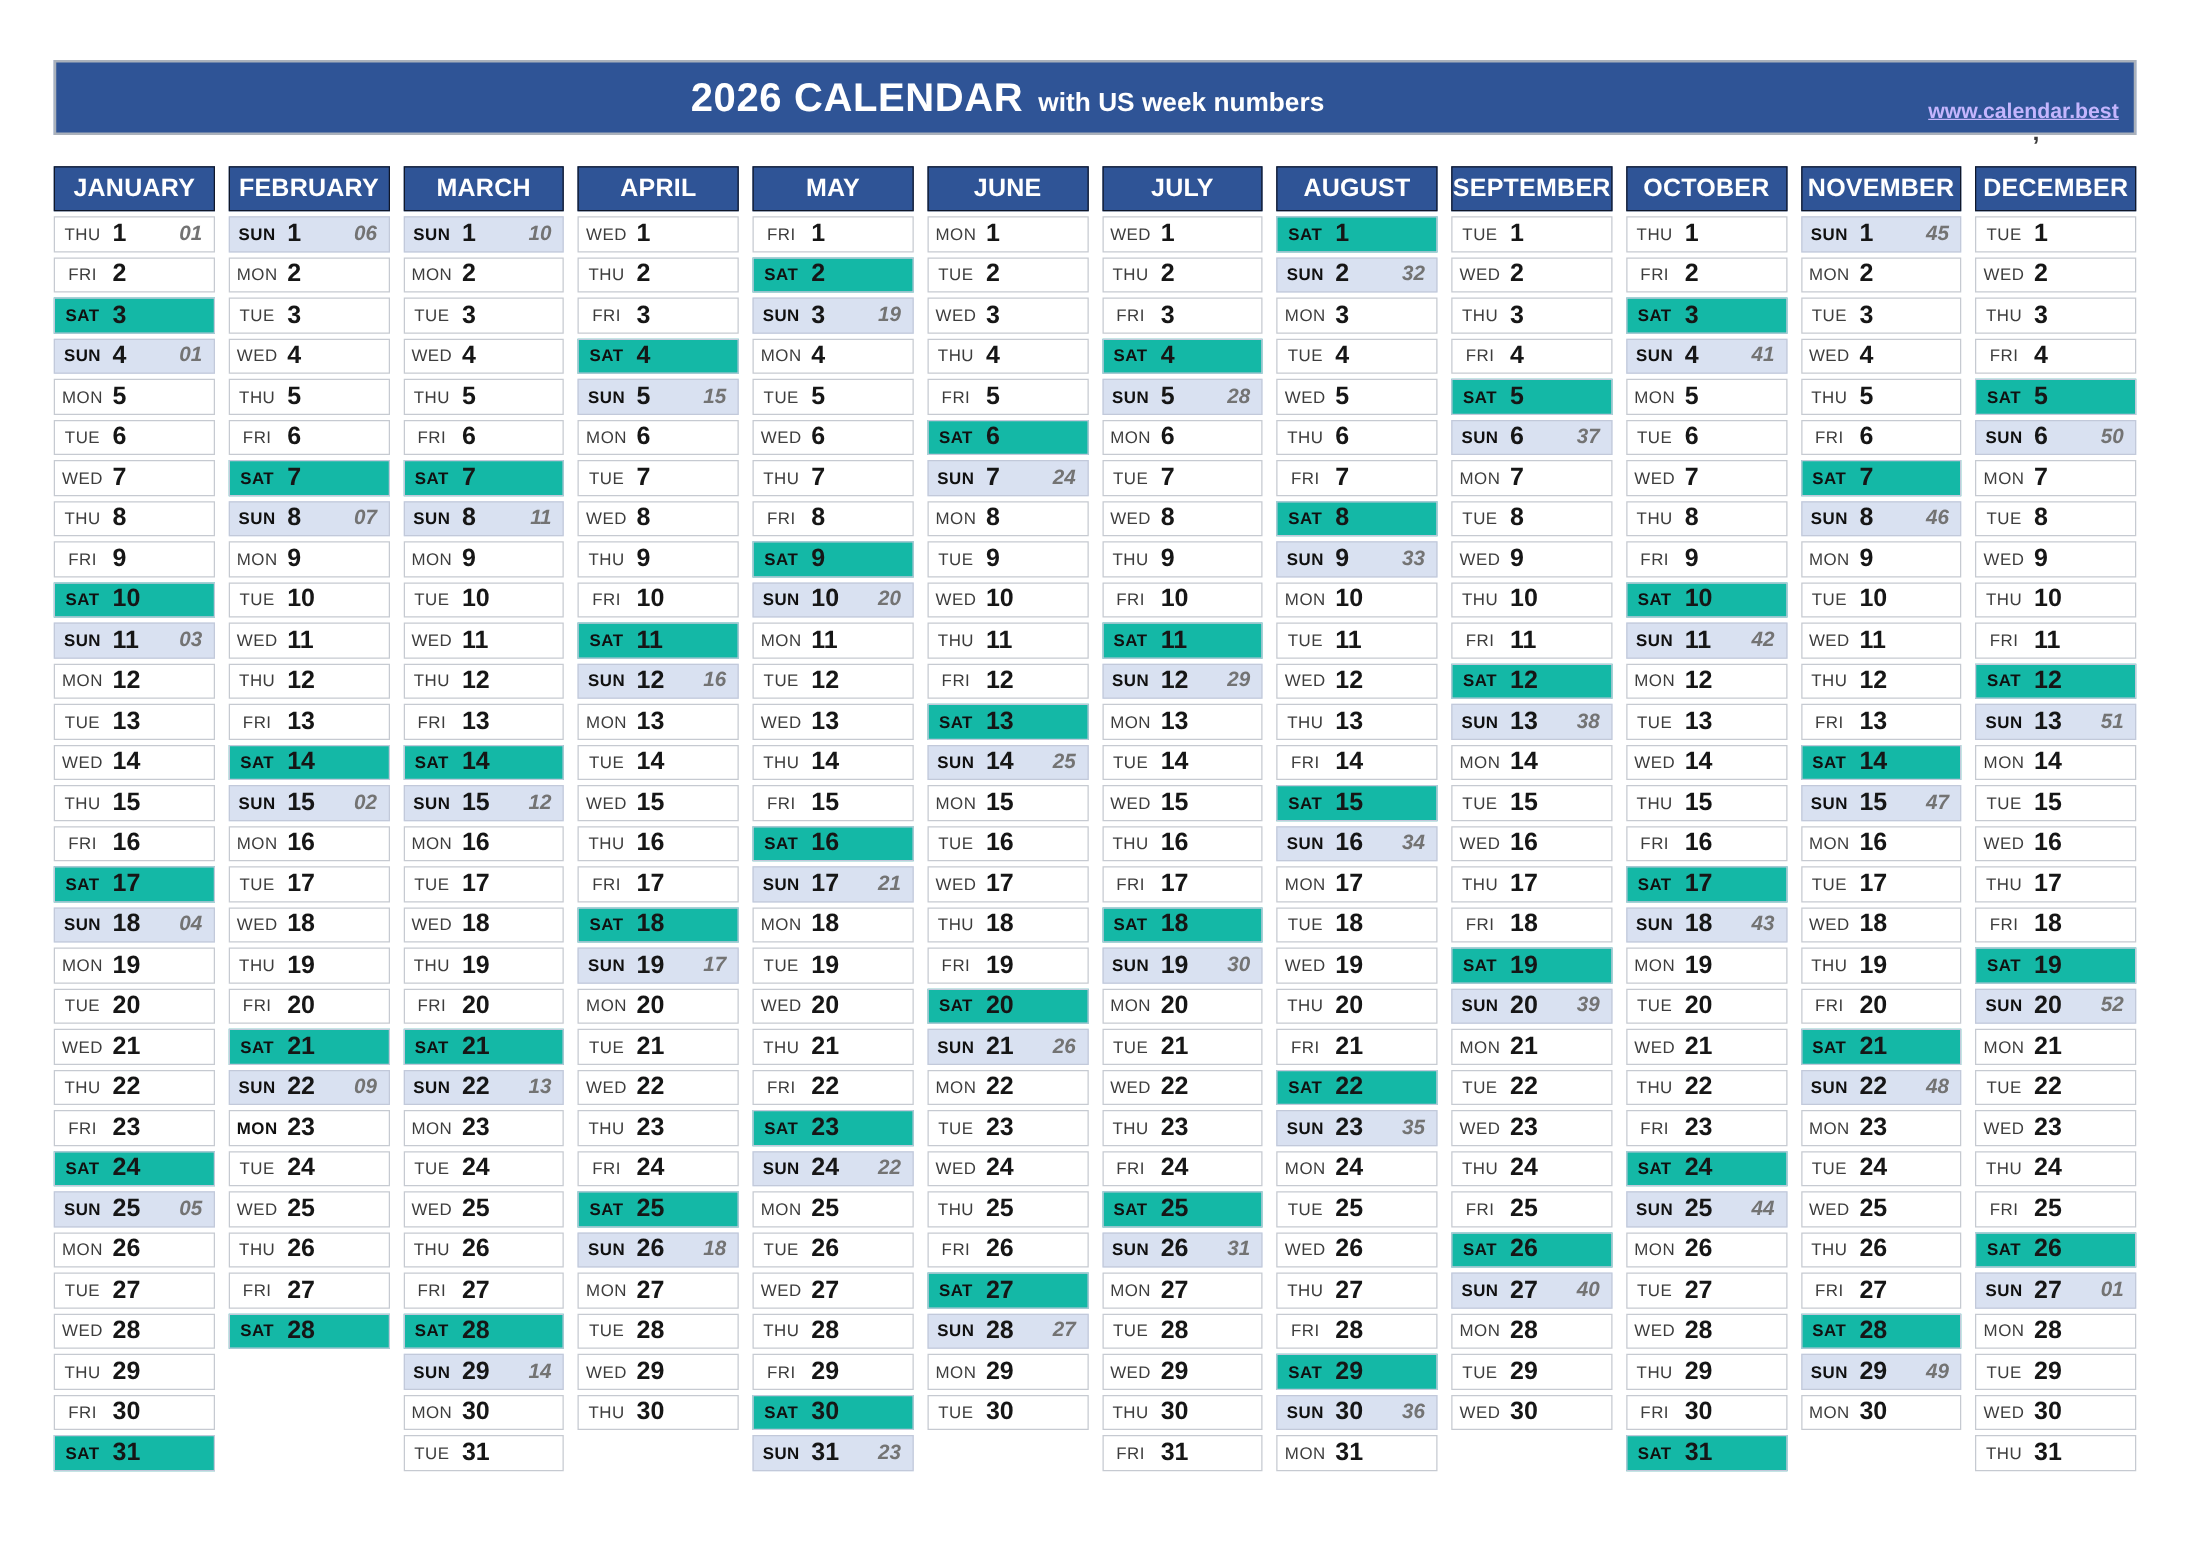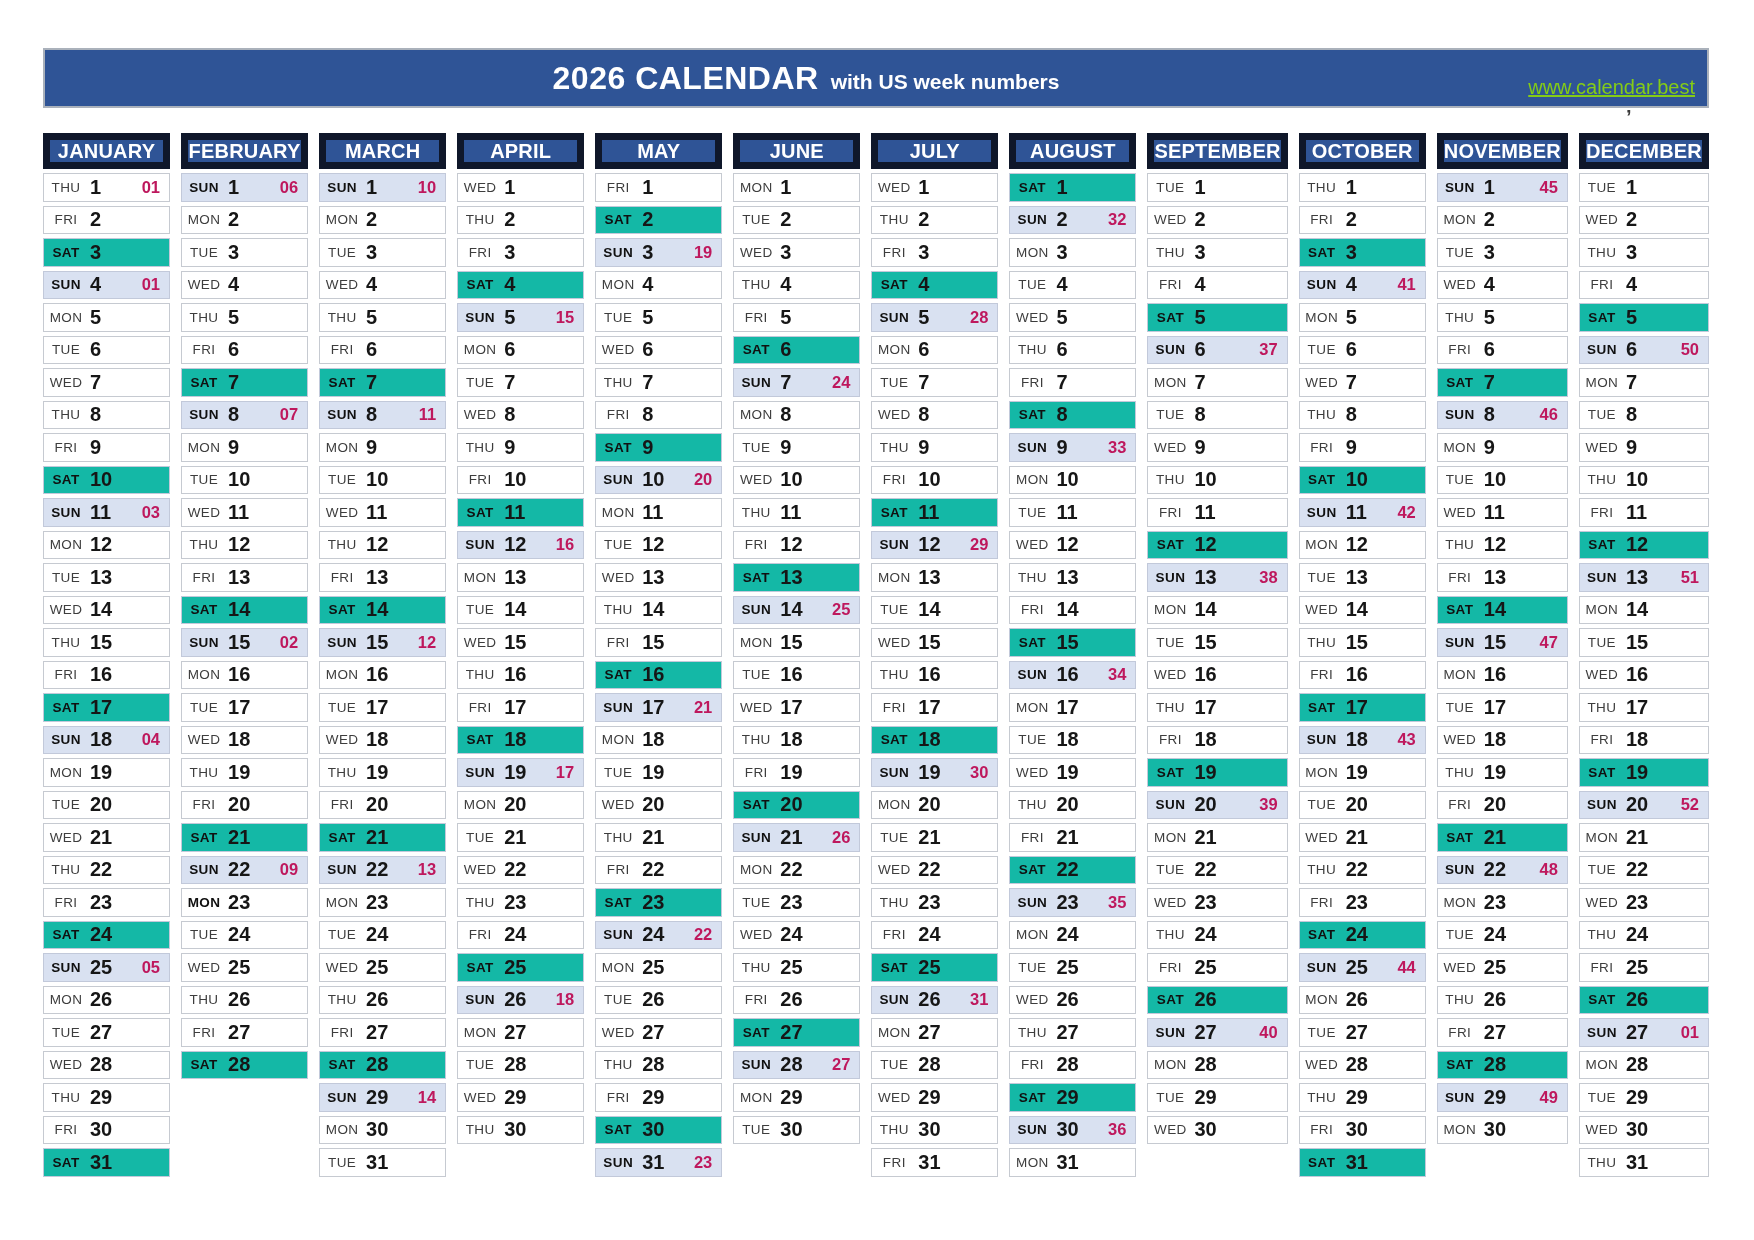--- a/index.html
+++ b/index.html
@@ -13,50 +13,50 @@
     background:#2f5496;border:2px solid #aab1bb;box-sizing:border-box;
     display:flex;align-items:center;justify-content:center;
   }
   .banner-inner{
     transform:translateX(-70px);
     display:flex;align-items:baseline;gap:12px;color:#fff;white-space:nowrap;justify-content:flex-end;
   }
   .title-main{font-size:32px;font-weight:700;letter-spacing:0.5px;}
   .title-sub{font-size:21px;font-weight:700;}
   .site-link{
-    position:absolute;right:12px;bottom:7px;color:#84cc16;
-    font-size:20px;font-weight:400;text-decoration:underline;cursor:pointer;
+    position:absolute;right:12px;bottom:7px;color:#c4b5fd;
+    font-size:17px;font-weight:700;text-decoration:underline;cursor:pointer;
   }
   .artifact{
     position:absolute;left:1626px;top:106px;font-size:20px;font-weight:700;color:#3b3b3b;
   }
   
   .grid{
     position:absolute;left:43px;top:133px;width:1666px;
     display:grid;grid-template-columns:repeat(12,1fr);column-gap:11px;
   }
   .month-header{
-    height:36px;background:#2f5496;border:7px solid #0f172a;box-sizing:border-box;
+    height:36px;background:#2f5496;border:1px solid #0f172a;box-sizing:border-box;
     color:#ffffff;font-weight:700;font-size:20px;letter-spacing:0.2px;
     display:flex;align-items:center;justify-content:center;margin-bottom:4px;
     overflow:hidden;white-space:nowrap;
   }
   .day-row{
     height:28.5px;margin-bottom:4px;border:1.5px solid #c6cad1;box-sizing:border-box;
     display:flex;align-items:center;background:#ffffff;
   }
   .day-row.sat{background:#14b8a6;border-color:#c2c9da;}
   .day-row.sun{background:#d9e1f1;border-color:#c2c9da;}
   .dow{
     flex:0 0 auto;width:44px;text-align:center;
     font-size:13.5px;color:#3d3d3d;letter-spacing:0.4px;
   }
   .sat .dow,.sun .dow,.bold-dow .dow{font-weight:700;color:#101010;}
   .num{font-size:20px;font-weight:700;color:#161616;margin-left:2px;}
-  .wk{margin-left:auto;padding-right:9px;font-size:16.5px;font-weight:700;color:#be185d;}
+  .wk{margin-left:auto;padding-right:9px;font-size:16.5px;font-weight:700;color:#737373;font-style:italic;}
 </style>
 </head>
 <body>
 
 <div class="banner">
   <div class="banner-inner">
     <span class="title-main">2026 CALENDAR</span>
     <span class="title-sub">with US week numbers</span>
   </div>
   <a class="site-link" href="#">www.calendar.best</a>

